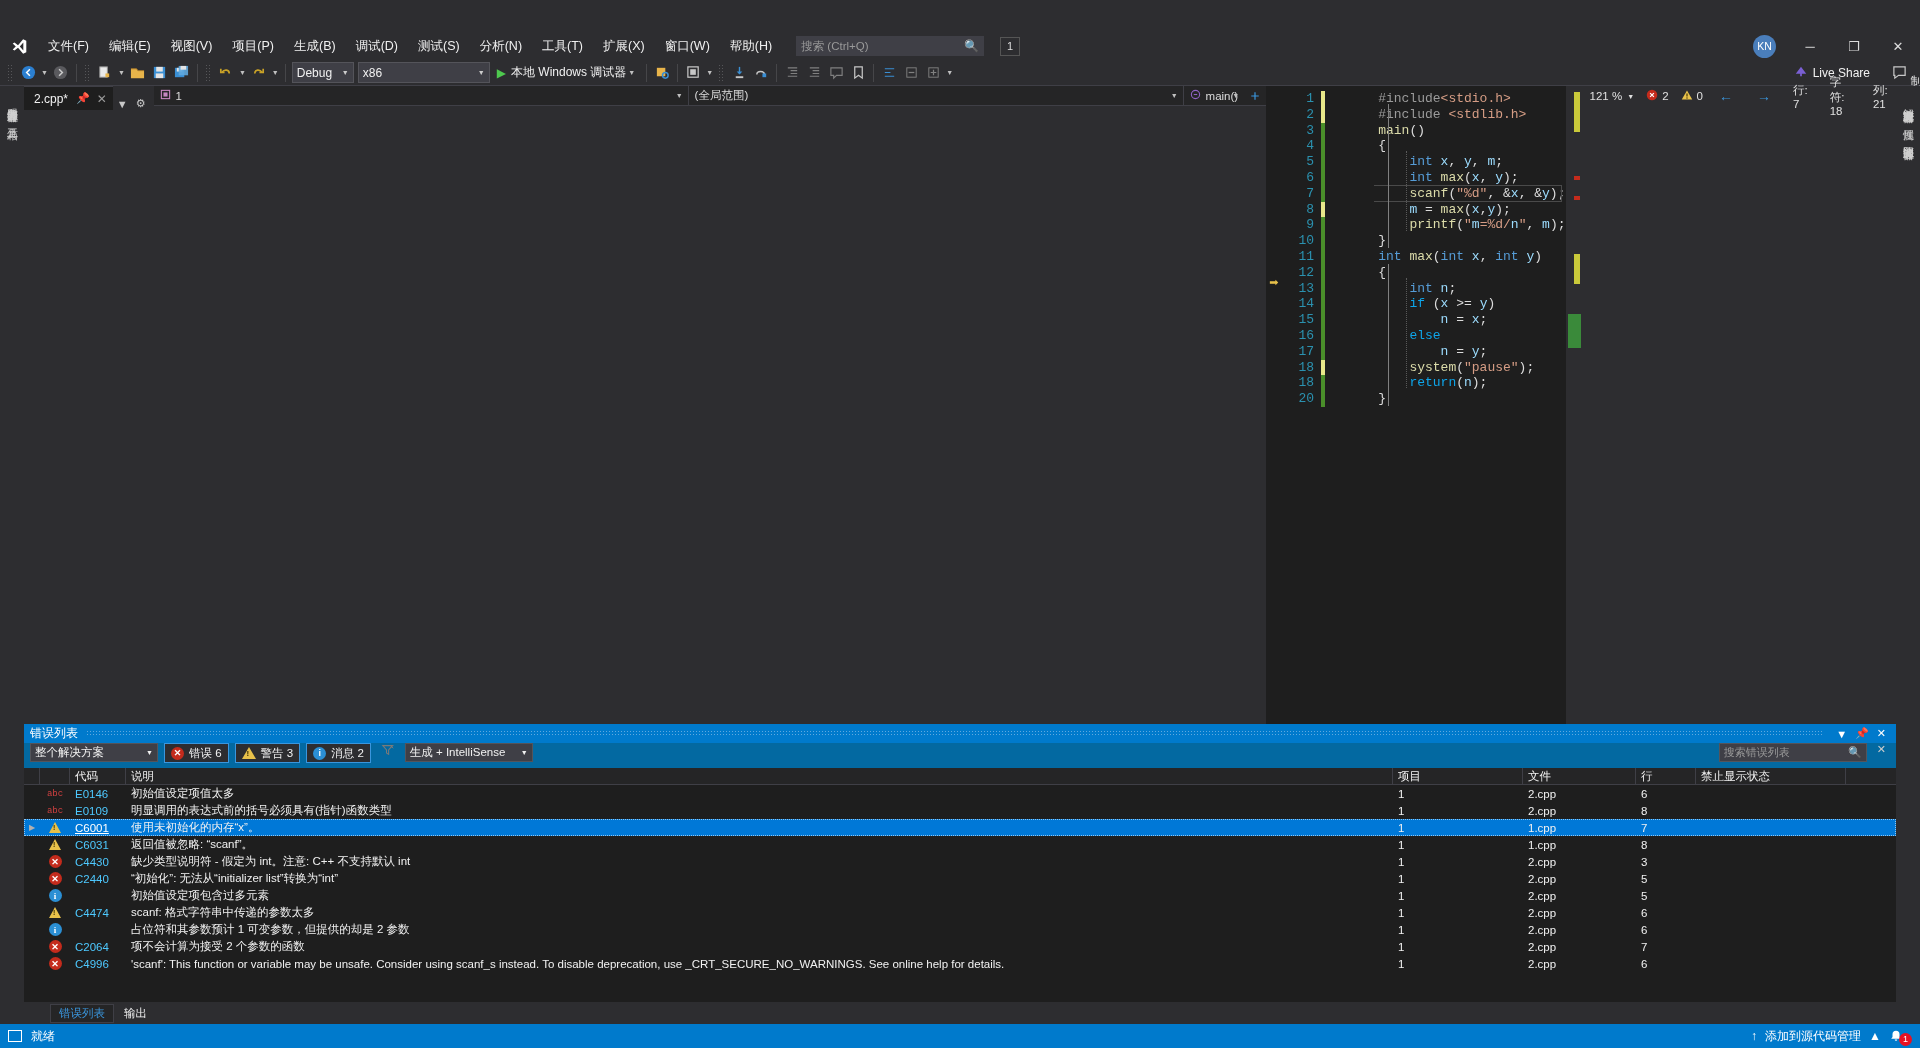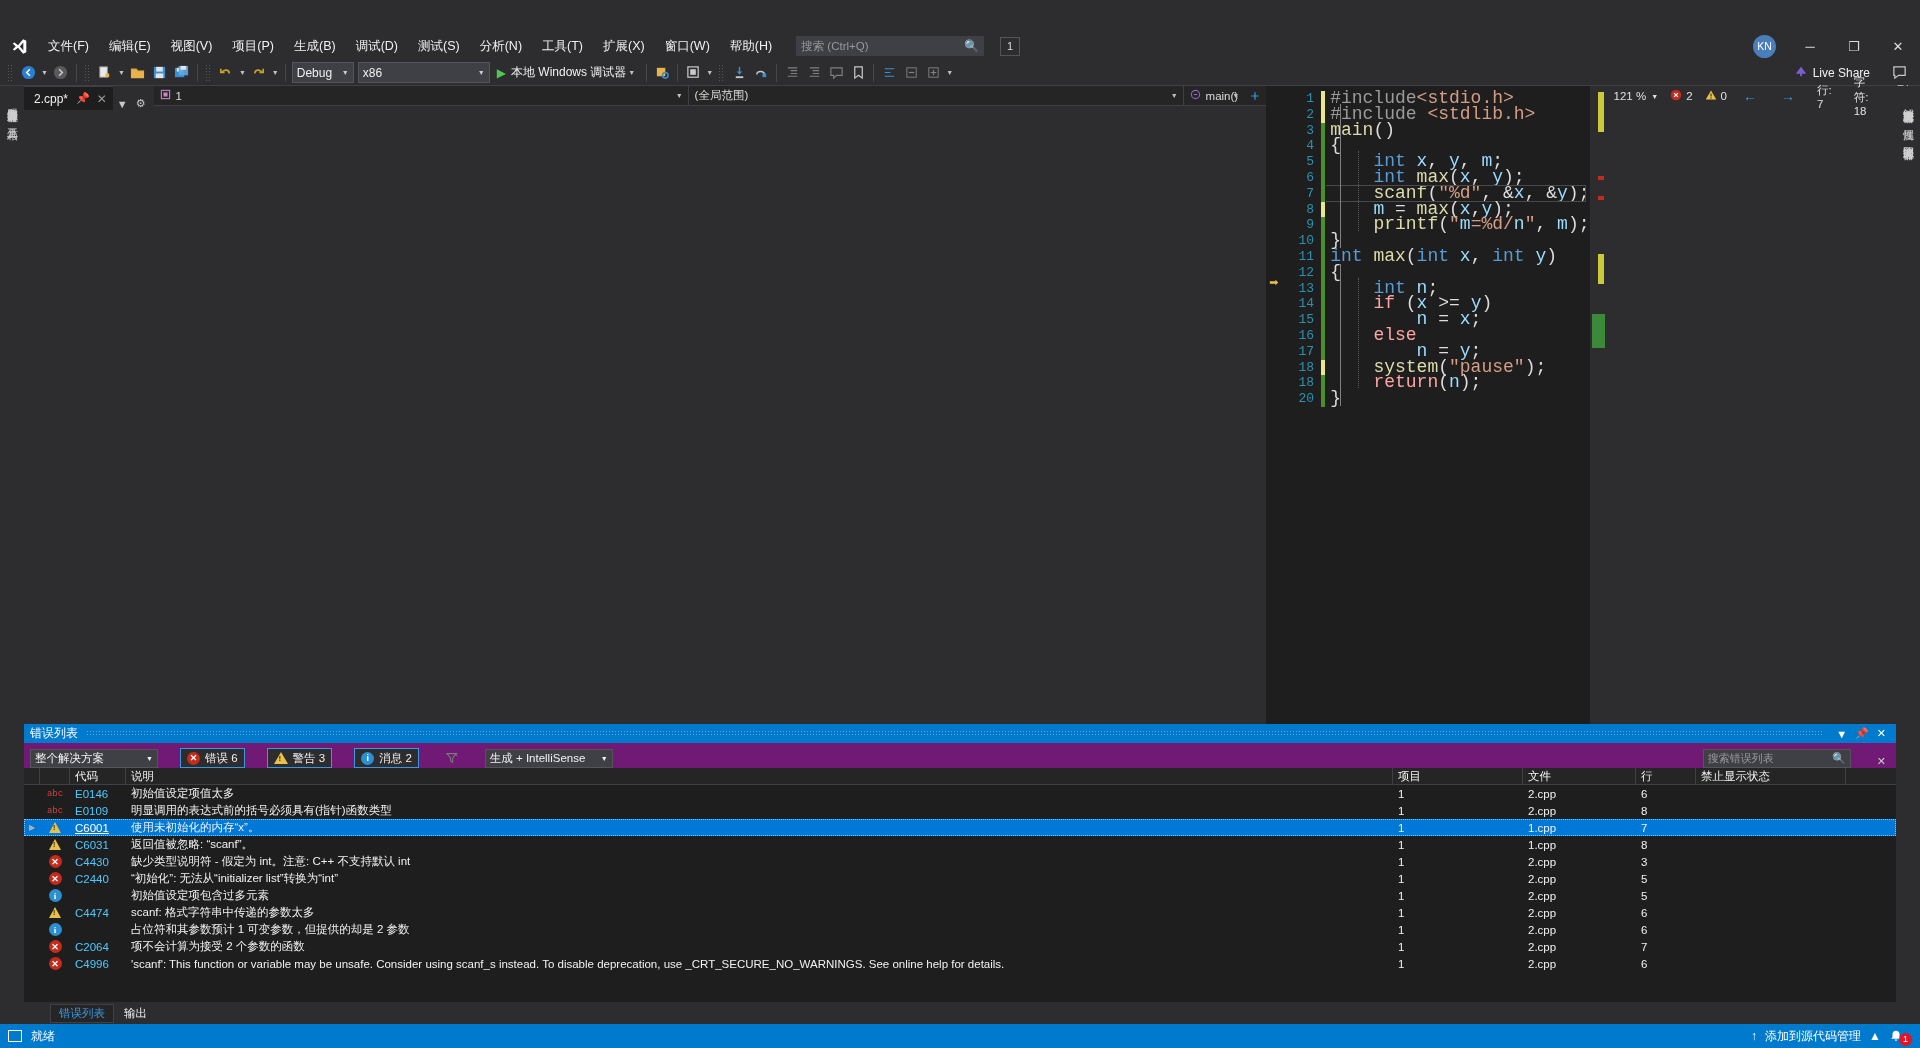--- a/index.html
+++ b/index.html
@@ -86,30 +86,30 @@
   .code-area { flex:1; display:flex; min-height:0; background:#1e1e1e; position:relative; }
   .glyph-margin { width:20px; background:#1e1e1e; flex:0 0 20px; position:relative;}
   .bp-arrow { position:absolute; left:3px; color:#e8c14a; font-size:11px; }
   .line-numbers {
     width:34px; flex:0 0 34px; text-align:right; padding-right:6px; color:#2b91af;
     font-family:"Liberation Mono", monospace; font-size:13px; line-height:15.8px; padding-top:5px; user-select:none;
   }
   .change-bar { width:6px; flex:0 0 6px; padding-top:5px; }
   .cb-seg { width:4px; margin-left:1px; }
   .code-text {
-    flex:1; font-family:"Liberation Mono", monospace; font-size:18px; line-height:15.8px;
-    padding-top:5px; padding-left:4px; white-space:pre; color:#dcdcdc; position:relative; overflow:hidden;
+    flex:1; font-family:"Liberation Mono", monospace; font-size:13px; line-height:15.8px;
+    padding-top:5px; padding-left:4px; white-space:pre; color:#dcdcdc; position:relative; overflow:hidden;margin-left:48px;
   }
   .cl { height:15.8px; position:relative; }
   .cl.cur::after {
     content:""; position:absolute; left:-10px; right:4px; top:-1px; bottom:0;
     border:1px solid #4a4a4a; pointer-events:none;
   }
   .kw { color:#569cd6; }
-  .kw2 { color:#fca5a5; }
+  .kw2 { color:#0ea5e9; }
   .pp  { color:#9b9b9b; }
   .str { color:#d69d85; }
   .fn  { color:#dcdcaa; }
   .id  { color:#9cdcfe; }
   .inc-hdr { color:#d69d85; }
   .guide { position:absolute; width:1px; border-left:1px dotted #5a5a5a; }
   .vguide { position:absolute; width:1px; background:#808080; }
 
   .scroll-right { width:16px; flex:0 0 16px; background:#2d2d30; position:relative; }
   .sr-mark { position:absolute; right:2px; width:6px; height:4px; }
@@ -124,21 +124,21 @@
   .es-nav { color:#3a96dd; font-size:14px; margin-left:16px; }
   .es-right { margin-left:auto; display:flex; align-items:center; }
   .es-right .c { margin-left:22px; }
 
   
   .errlist { height:300px; flex:0 0 300px; display:flex; flex-direction:column; background:#252526; }
   .el-title { height:19px; background:#007acc; display:flex; align-items:center; padding:0 6px; color:#fff; font-size:12px; flex:0 0 19px;}
   .el-title .dots { flex:1; height:7px; margin:0 8px;
     background-image:radial-gradient(#5ea9e0 1px, transparent 1px); background-size:3px 3px; }
   .el-title .tb { padding:0 4px; font-size:11px; color:#fff; }
-  .el-toolbar { height:25px; background:#701a75; display:flex; align-items:flex-end; padding:0 6px; gap:22px; flex:0 0 25px;}
+  .el-toolbar { height:25px; background:#0369a1; display:flex; align-items:flex-start; padding:0 6px; gap:6px; flex:0 0 25px;}
   .el-combo { height:19px; min-width:128px; background:#3f3f46; border:1px solid #54545a; display:flex; align-items:center; padding:0 4px; font-size:11.5px; color:#f1f1f1;}
   .el-combo .ca { margin-left:auto; font-size:7px; padding-left:8px; }
   .el-pill { height:20px; border:1px solid #3a96dd; display:flex; align-items:center; padding:0 6px; gap:5px; font-size:11.5px; color:#f1f1f1; background:#2d2d30;}
   .badge-ic { width:13px; height:13px; border-radius:50%; display:flex; align-items:center; justify-content:center; font-size:9px; color:#fff; font-weight:bold;}
   .b-err { background:#c42b1c; }
   .b-msg { background:#2b8fd4; }
   .b-warn { width:0;height:0;border-left:7px solid transparent;border-right:7px solid transparent;border-bottom:12px solid #e8c14a; position:relative; border-radius:0;}
   .b-warn::after { content:"!"; position:absolute; left:-2px; top:2px; font-size:8px; color:#3a2d00; font-weight:bold;}
   .el-filter { color:#7a7a7a; font-size:12px; padding:0 4px;}
   .el-search { margin-left:auto; height:19px; width:148px; background:#3f3f46; border:1px solid #54545a; display:flex; align-items:center; padding:0 4px; font-size:11px; color:#9a9a9a;}

